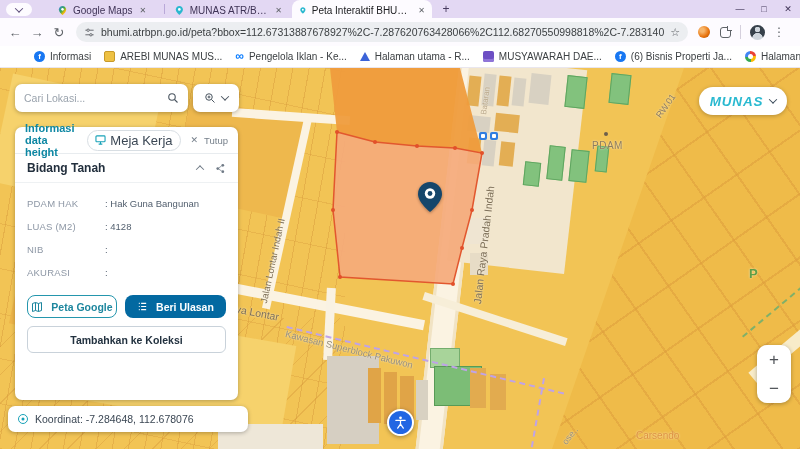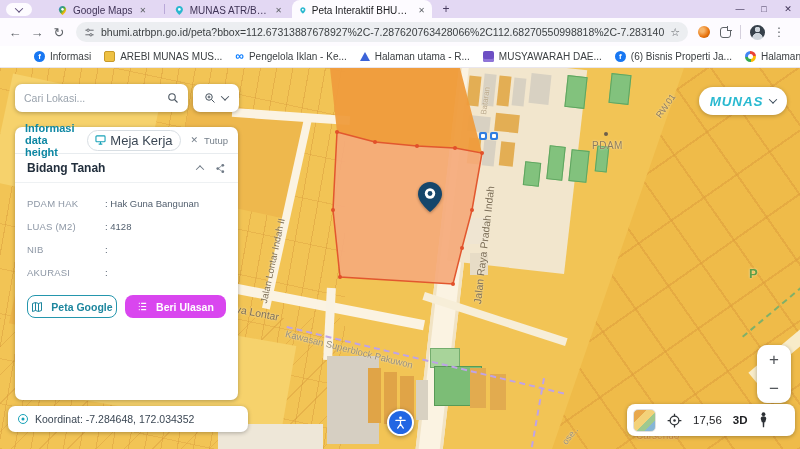--- a/index.html
+++ b/index.html
@@ -92,21 +92,21 @@
   .secrow { height:29px; display:flex; align-items:center; padding:0 12px; border-bottom:1px solid #eef1f3; }
   .sectitle { font-size:12px; font-weight:bold; color:#222f3d; flex:1; }
   .chup { width:6px; height:6px; border-right:1.8px solid #707a86; border-bottom:1.8px solid #707a86; transform:rotate(-135deg) translate(-1px,-1px); margin-right:12px; }
   .fields { padding:9px 12px 4px; }
   .frow { display:flex; height:23px; align-items:center; }
   .flab { width:78px; font-size:9.5px; color:#8d97a5; letter-spacing:.2px; }
   .fval { font-size:9.5px; color:#525f6e; }
   .btnrow { display:flex; gap:8px; padding:7px 12px 0; }
   .btn { height:23px; border-radius:8px; display:flex; align-items:center; justify-content:center; gap:8px; font-size:10.5px; font-weight:bold; }
   .btn-maps { flex:1; border:1px solid #2496ad; color:#1d869e; background:#fff; }
-  .btn-ulasan { flex:1.15; background:#d946ef; color:#fff; }
+  .btn-ulasan { flex:1.15; background:#0369a1; color:#fff; }
   .btn-koleksi { margin:8px 12px 0; height:27px; border:1px solid #c9d2da; border-radius:6px; display:flex; align-items:center; justify-content:center; font-size:10.5px; font-weight:bold; color:#22313f; background:#fff; }
   .coordbar { left:8px; top:406px; width:240px; height:26px; display:flex; align-items:center; padding:0 9px; gap:6px; z-index:10; }
   .coordtxt { font-size:10.5px; color:#3b4754; }
 </style>
 </head>
 <body>
 
 <div id="page">
 
   <div class="tabstrip">
@@ -301,34 +301,20 @@
     <div class="logo">
       <span class="logotxt">MUNAS</span>
       <div class="chv"></div>
     </div>
 
     <div class="zoomctl">
       <div class="zbtn">+</div>
       <div class="zbtn">−</div>
     </div>
 
-    <div class="mapbar">
-      <div class="thumb"></div>
-      <svg width="15" height="15" viewBox="0 0 24 24" fill="none" stroke="#2d3136" stroke-width="2">
-          <circle cx="12" cy="12" r="7"></circle>
-          <path d="M12 1v4 M12 19v4 M1 12h4 M19 12h4"></path>
-          <circle cx="12" cy="12" r="2" fill="#2d3136" stroke="none"></circle>
-        </svg>
-      <span class="zlvl">17,56</span>
-      <span class="m3d">3D</span>
-      <svg width="11" height="17" viewBox="0 0 24 40" fill="#2d3136">
-          <circle cx="12" cy="5" r="4.5"></circle>
-          <path d="M12 10 c-4.5 0 -6.5 2 -6.5 6 l2.5 8 h2 l0.5 12 h3 l0.5 -12 h2 l2.5 -8 c0 -4 -2 -6 -6.5 -6z"></path>
-        </svg>
-    </div>
 
     <div class="a11y">
       <svg width="15" height="15" viewBox="0 0 24 24" fill="none" stroke="#fff" stroke-width="2" stroke-linecap="round">
           <circle cx="12" cy="4.5" r="2.2" fill="#fff" stroke="none"></circle>
           <path d="M4.5 8.5 h15 M12 8.5 v6 M12 14.5 l-4.5 6.5 M12 14.5 l4.5 6.5"></path>
         </svg>
     </div>
   </div>
 
   <div class="card searchbox">
@@ -395,23 +381,26 @@
           </svg>
         <span>Peta Google</span>
       </div>
       <div class="btn btn-ulasan">
         <svg width="11" height="11" viewBox="0 0 24 24" fill="none" stroke="#fff" stroke-width="2.6">
             <path d="M4 5 h2 M9 5 h11 M4 12 h2 M9 12 h11 M4 19 h2 M9 19 h11"></path>
           </svg>
         <span>Beri Ulasan</span>
       </div>
     </div>
+    <div class="btn-koleksi">
+      <span>Tambahkan ke Koleksi</span>
+    </div>
   </div>
 
   <div class="card coordbar">
     <svg width="12" height="12" viewBox="0 0 24 24" fill="none" stroke="#18a2b8" stroke-width="2">
         <circle cx="12" cy="12" r="9"></circle>
         <circle cx="12" cy="12" r="3" fill="#18a2b8" stroke="none"></circle>
       </svg>
-    <span class="coordtxt">Koordinat: -7.284648, 172.034352</span>
+    <span class="coordtxt">Koordinat: -7.284648, 112.678076</span>
   </div>
 
 </div>
 
 </body></html>

